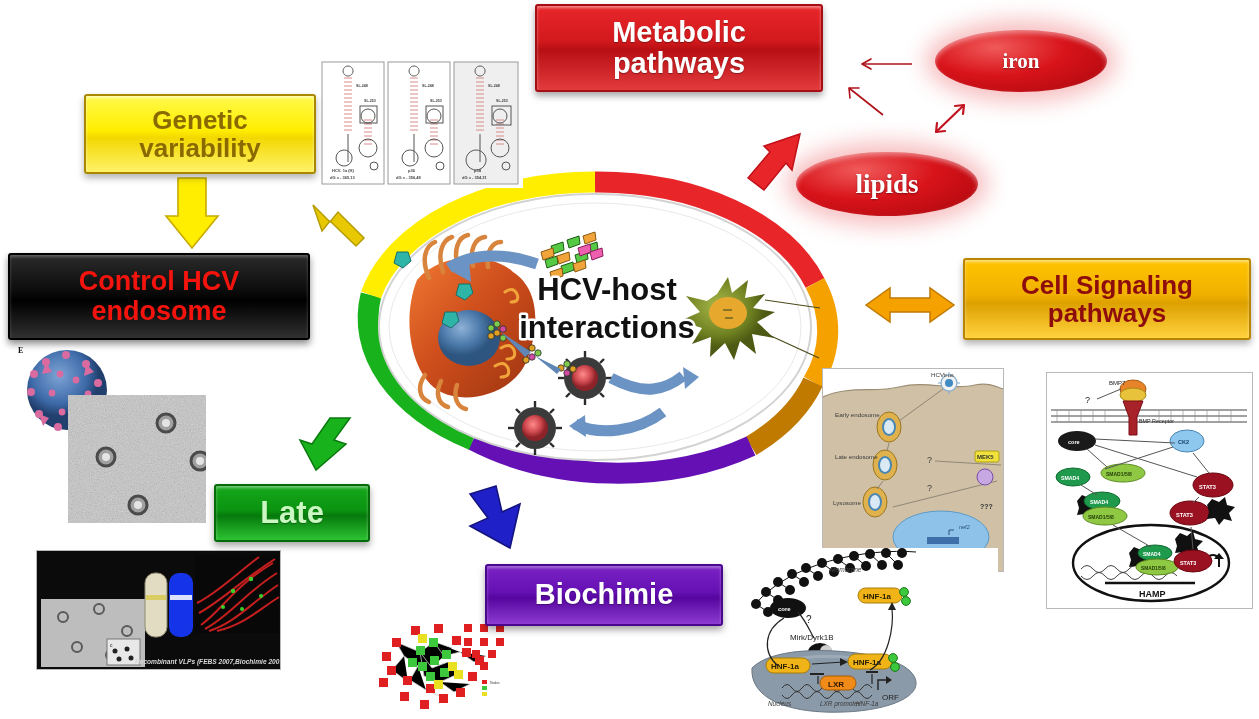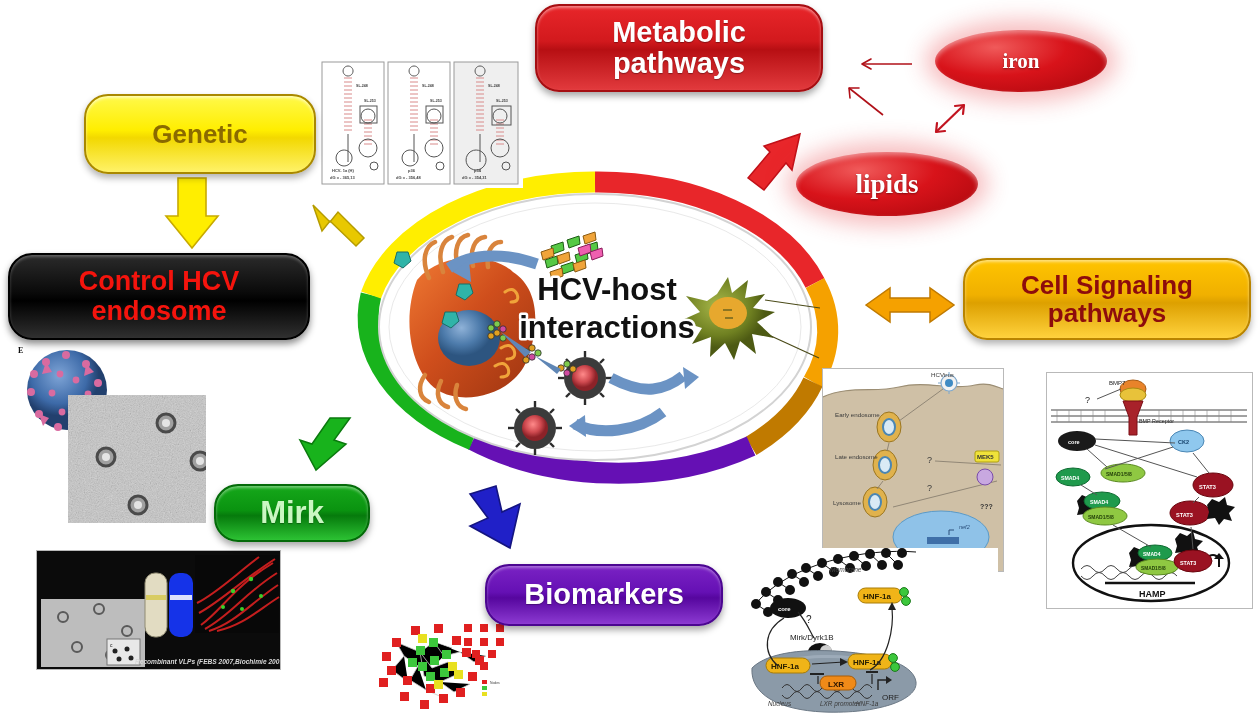--- a/index.html
+++ b/index.html
@@ -3,21 +3,21 @@
 <meta charset="utf-8">
 <title>HCV-host interactions overview</title>
 <style>
   html,body{margin:0;padding:0;background:#ffffff;}
   body{font-family:"Liberation Sans",sans-serif;}
   #stage{position:relative;width:1259px;height:719px;background:#fff;overflow:hidden;}
 
   
   .box{position:absolute;display:flex;align-items:center;justify-content:center;
        text-align:center;font-weight:bold;line-height:1.08;
-       border-radius:24px;box-sizing:border-box;}
+       border-radius:3px;box-sizing:border-box;}
 
   .box .txt{display:block;width:100%;}
 
   .box-metabolic{
     background:linear-gradient(180deg,#e8262a 0%,#d2191d 42%,#b70f13 52%,#e23a3d 100%);
     color:#ffffff;border:2px solid #a50e12;
     box-shadow:0 4px 7px rgba(0,0,0,.35), inset 0 2px 3px rgba(255,255,255,.45);
     text-shadow:0 1px 1px rgba(0,0,0,.35);
   }
   .box-genetic{
@@ -865,38 +865,39 @@
   <div class="box box-metabolic" style="left:535px;top:4px;width:288px;height:88px;font-size:29px;">
     <span class="txt">
       <span>Metabolic</span><br>
       <span>pathways</span>
     </span>
   </div>
 
   <div class="box box-genetic" style="left:84px;top:94px;width:232px;height:80px;font-size:26px;">
     <span class="txt">
       <span>Genetic</span><br>
+      <span>variability</span>
     </span>
   </div>
 
   <div class="box box-control" style="left:8px;top:253px;width:302px;height:87px;font-size:27px;">
     <span class="txt">
       <span>Control HCV</span><br>
       <span>endosome</span>
     </span>
   </div>
 
   <div class="box box-signal" style="left:963px;top:258px;width:288px;height:82px;font-size:26px;">
     <span class="txt">
       <span>Cell  Signaling</span><br>
       <span>pathways</span>
     </span>
   </div>
 
   <div class="box box-vlps" style="left:214px;top:484px;width:156px;height:58px;font-size:31px;">
-    <span class="txt"><span>Mirk</span></span>
+    <span class="txt"><span>Late</span></span>
   </div>
 
   <div class="box box-biomarkers" style="left:485px;top:564px;width:238px;height:62px;font-size:29px;">
-    <span class="txt"><span>Biomarkers</span></span>
+    <span class="txt"><span>Biochimie</span></span>
   </div>
 
 </div>
 
 </body></html>

